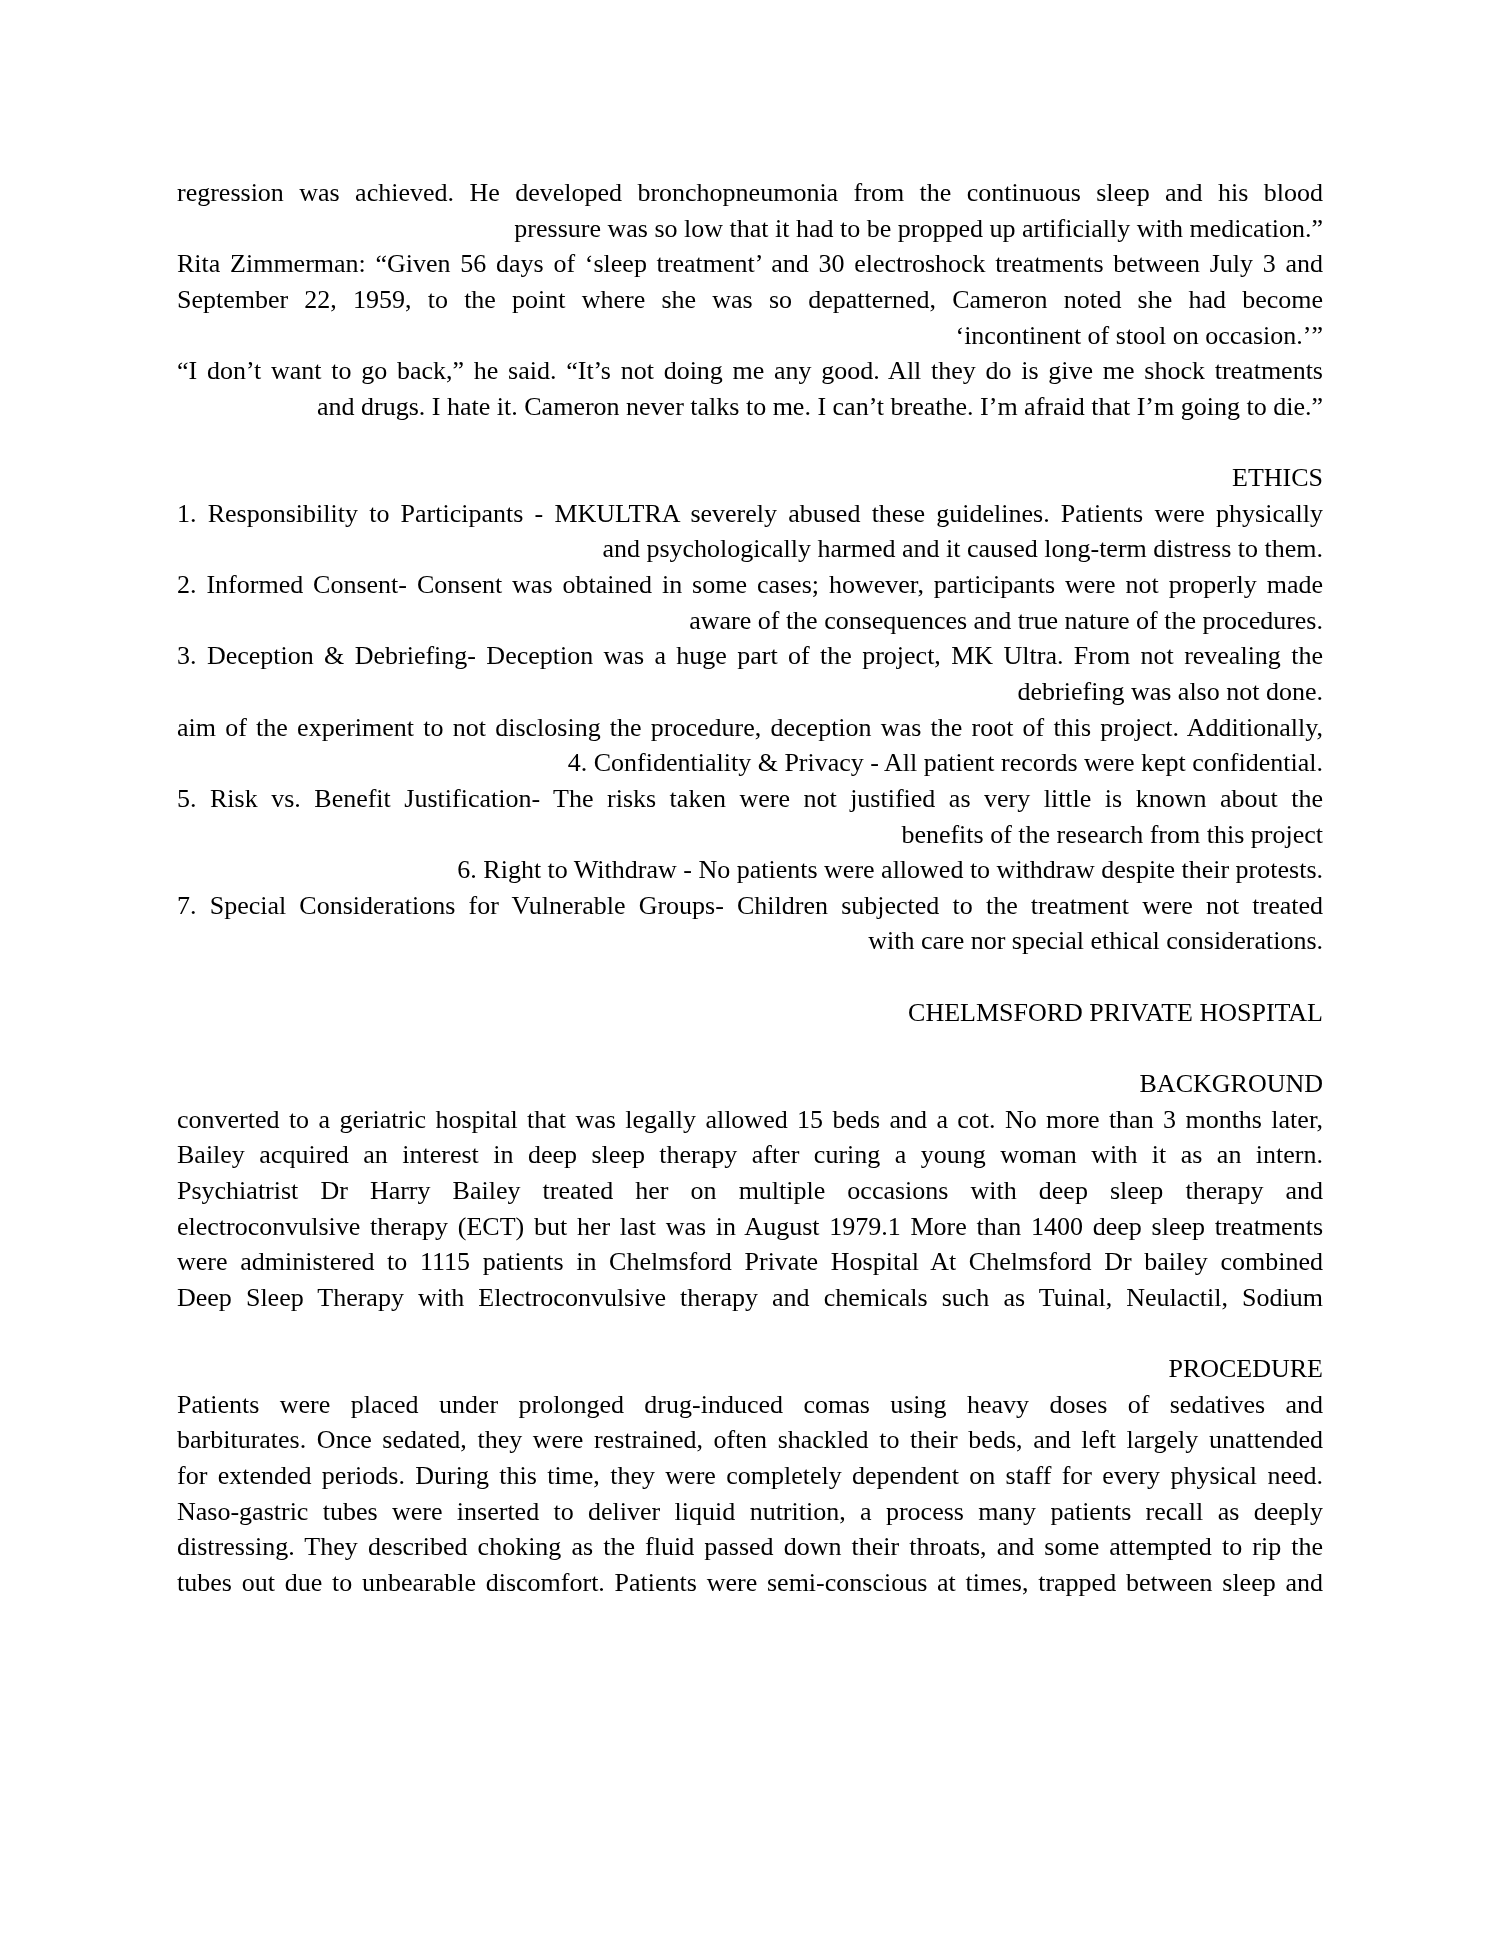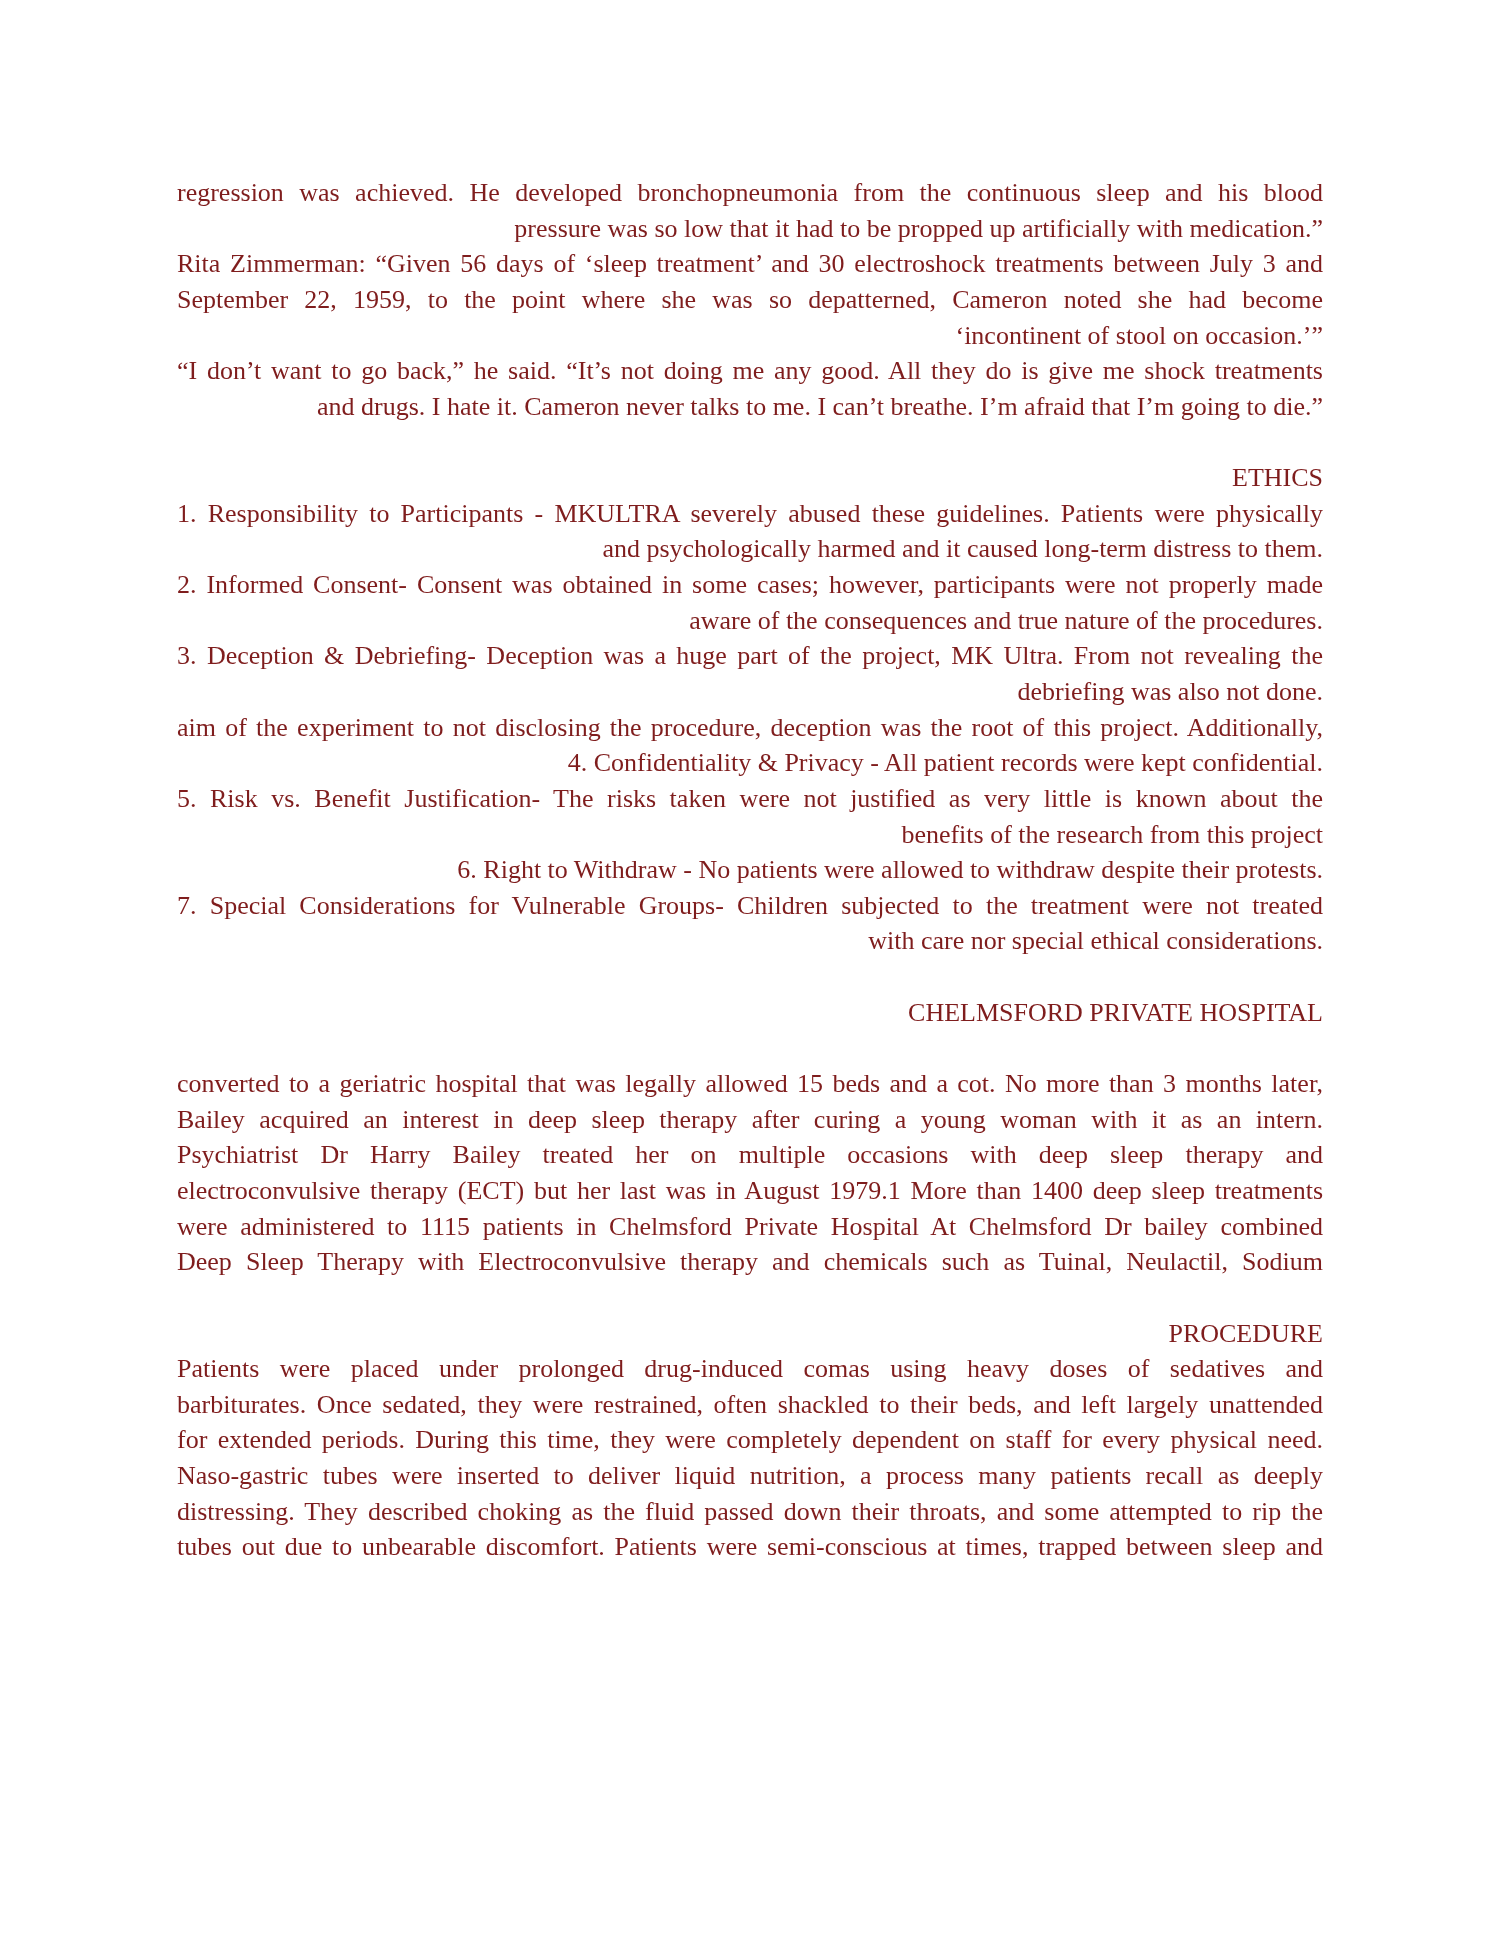--- a/index.html
+++ b/index.html
@@ -1,20 +1,20 @@
 <!DOCTYPE html>
 <html><head>
 <meta charset="utf-8">
 <style>
   html, body { margin: 0; padding: 0; background: #ffffff; }
   body { width: 1500px; height: 1941px; position: relative; overflow: hidden; }
   .page {
     position: absolute; left: 177px; top: 175px; width: 1146px;
     font-family: "Liberation Serif", "DejaVu Serif", serif;
-    font-size: 26px; line-height: 35.65px; color: #7f1d1d;
+    font-size: 26px; line-height: 35.65px; color: #000000;
   }
   .ln { height: 35.65px; white-space: pre; overflow: visible; }
   .ln.j { text-align: justify; text-align-last: justify; white-space: normal; }
   .ln.l { text-align: right; }
   .blank { height: 35.65px; }
 </style>
 </head>
 <body>
 
 <div class="page">
@@ -43,20 +43,21 @@
       <div class="ln l">benefits of the research from this project</div>
       <div class="ln l"> 6. Right to Withdraw - No patients were allowed to withdraw despite their protests.</div>
       <div class="ln j">7. Special Considerations for Vulnerable Groups- Children subjected to the treatment were not treated</div>
       <div class="ln l">with care nor special ethical considerations.</div>
     </div>
   <div class="blank"></div>
 
   <div class="ln l">CHELMSFORD PRIVATE HOSPITAL</div>
   <div class="blank"></div>
 
+  <div class="ln l">BACKGROUND</div>
   <div>
       <div class="ln j">converted to a geriatric hospital that was legally allowed 15 beds and a cot. No more than 3 months later,</div>
       <div class="ln j">Bailey acquired an interest in deep sleep therapy after curing a young woman with it as an intern.</div>
       <div class="ln j">Psychiatrist Dr Harry Bailey treated her on multiple occasions with deep sleep therapy and</div>
       <div class="ln j">electroconvulsive therapy (ECT) but her last was in August 1979.1 More than 1400 deep sleep treatments</div>
       <div class="ln j">were administered to 1115 patients in Chelmsford Private Hospital At Chelmsford Dr bailey combined</div>
       <div class="ln j">Deep Sleep Therapy with Electroconvulsive therapy and chemicals such as Tuinal, Neulactil, Sodium</div>
     </div>
   <div class="blank"></div>
 

